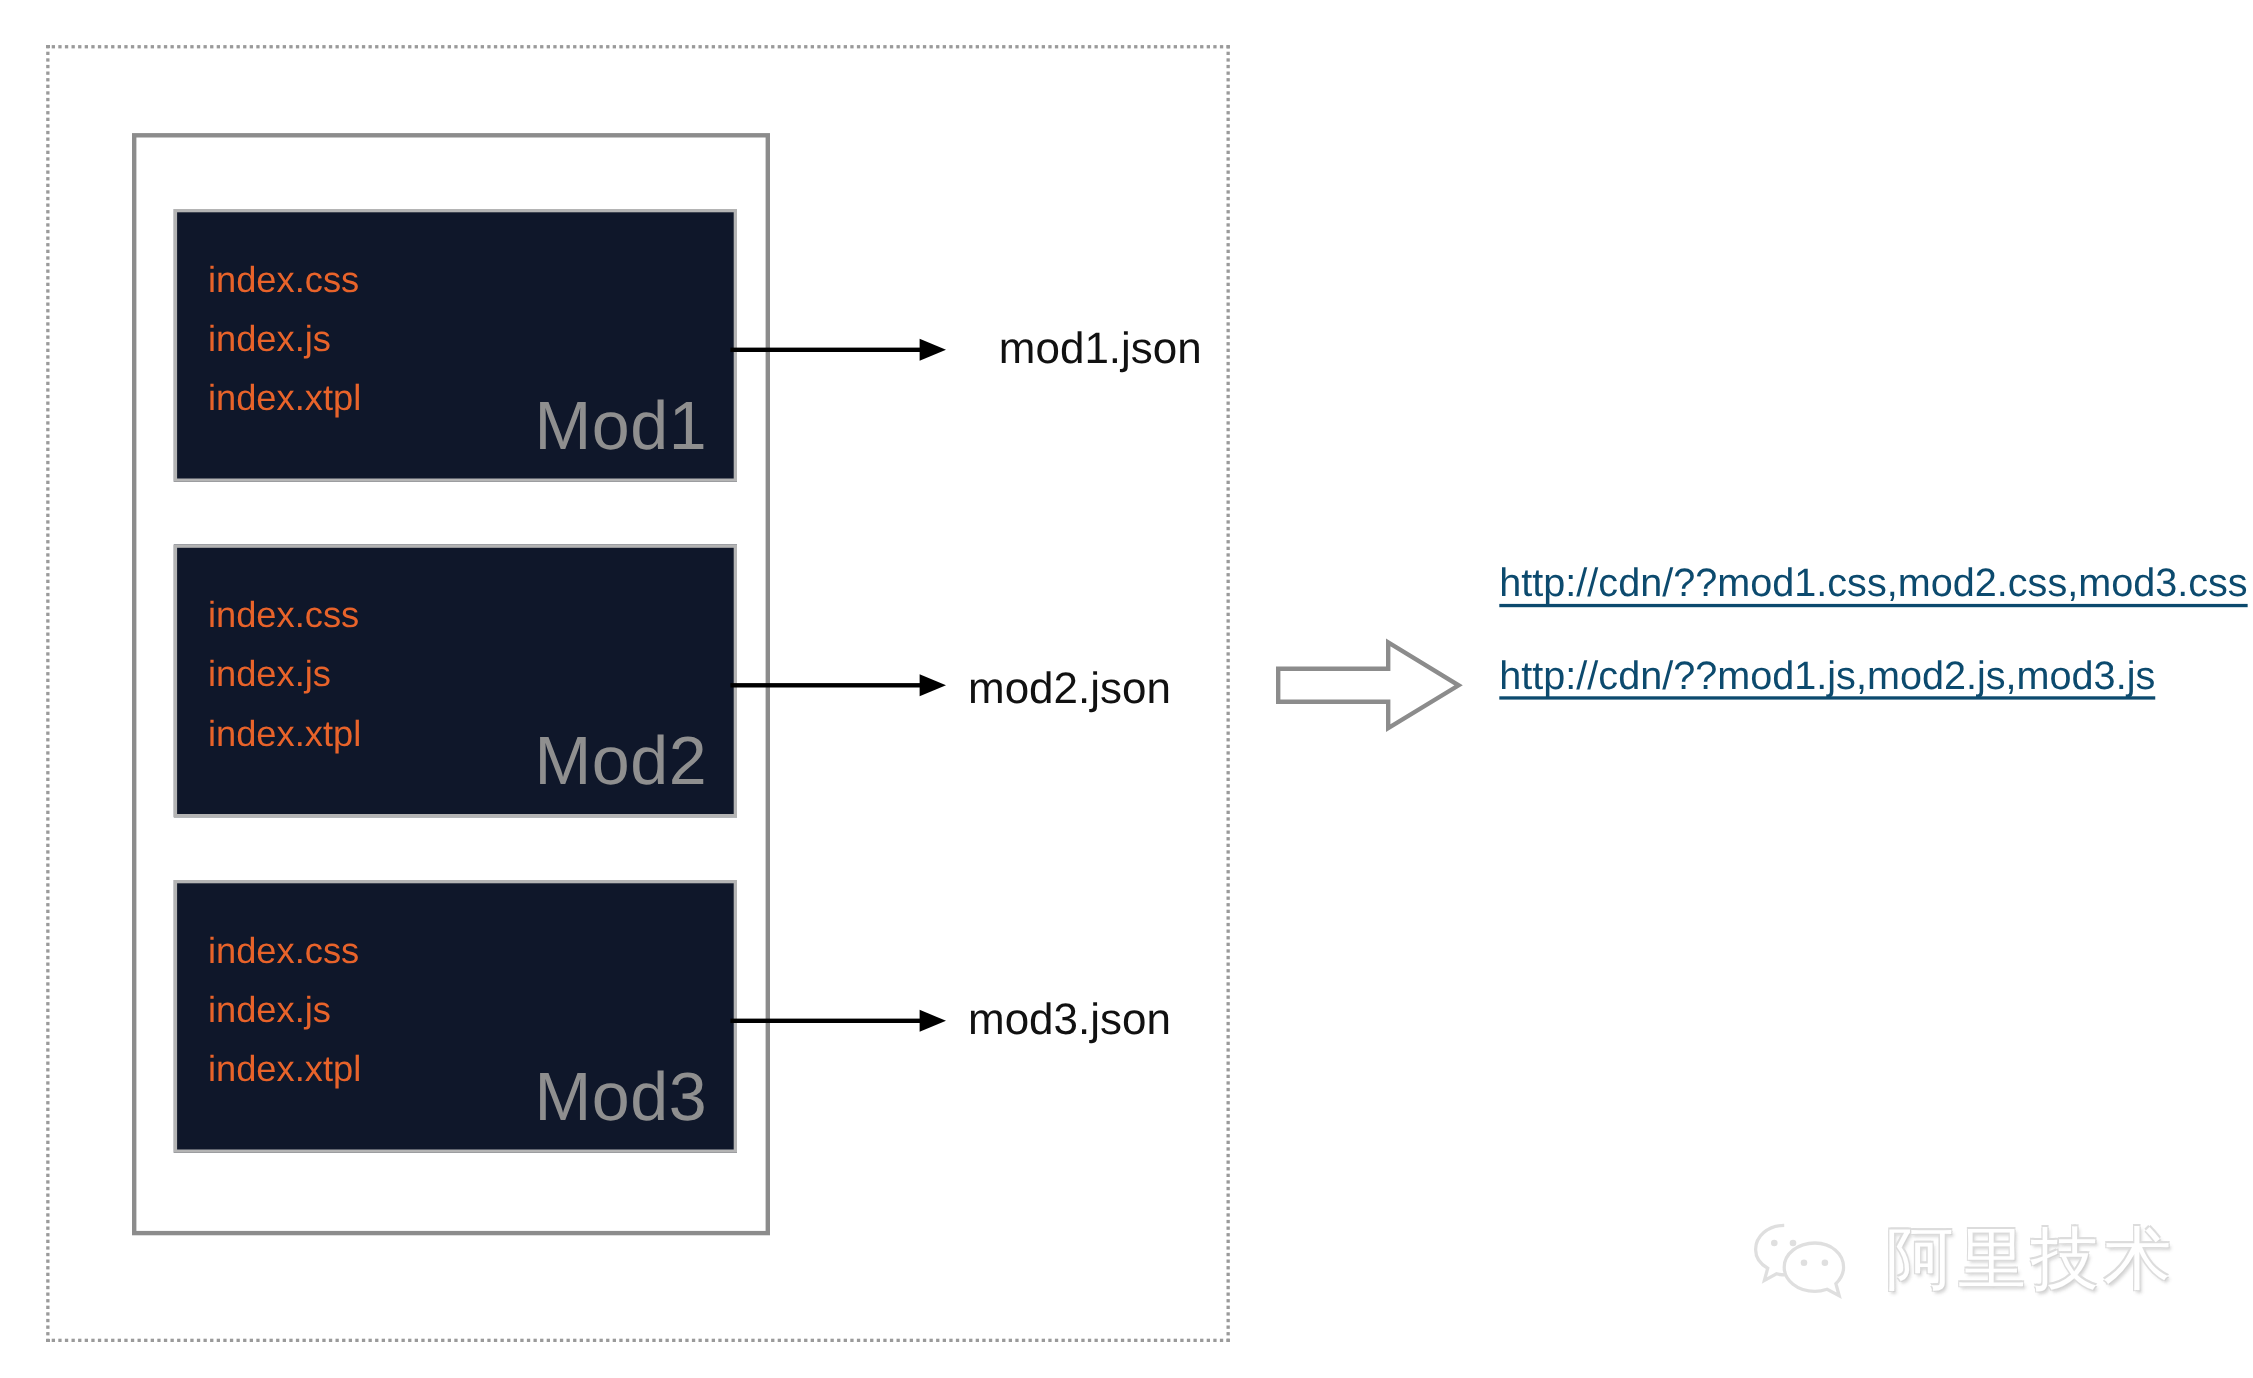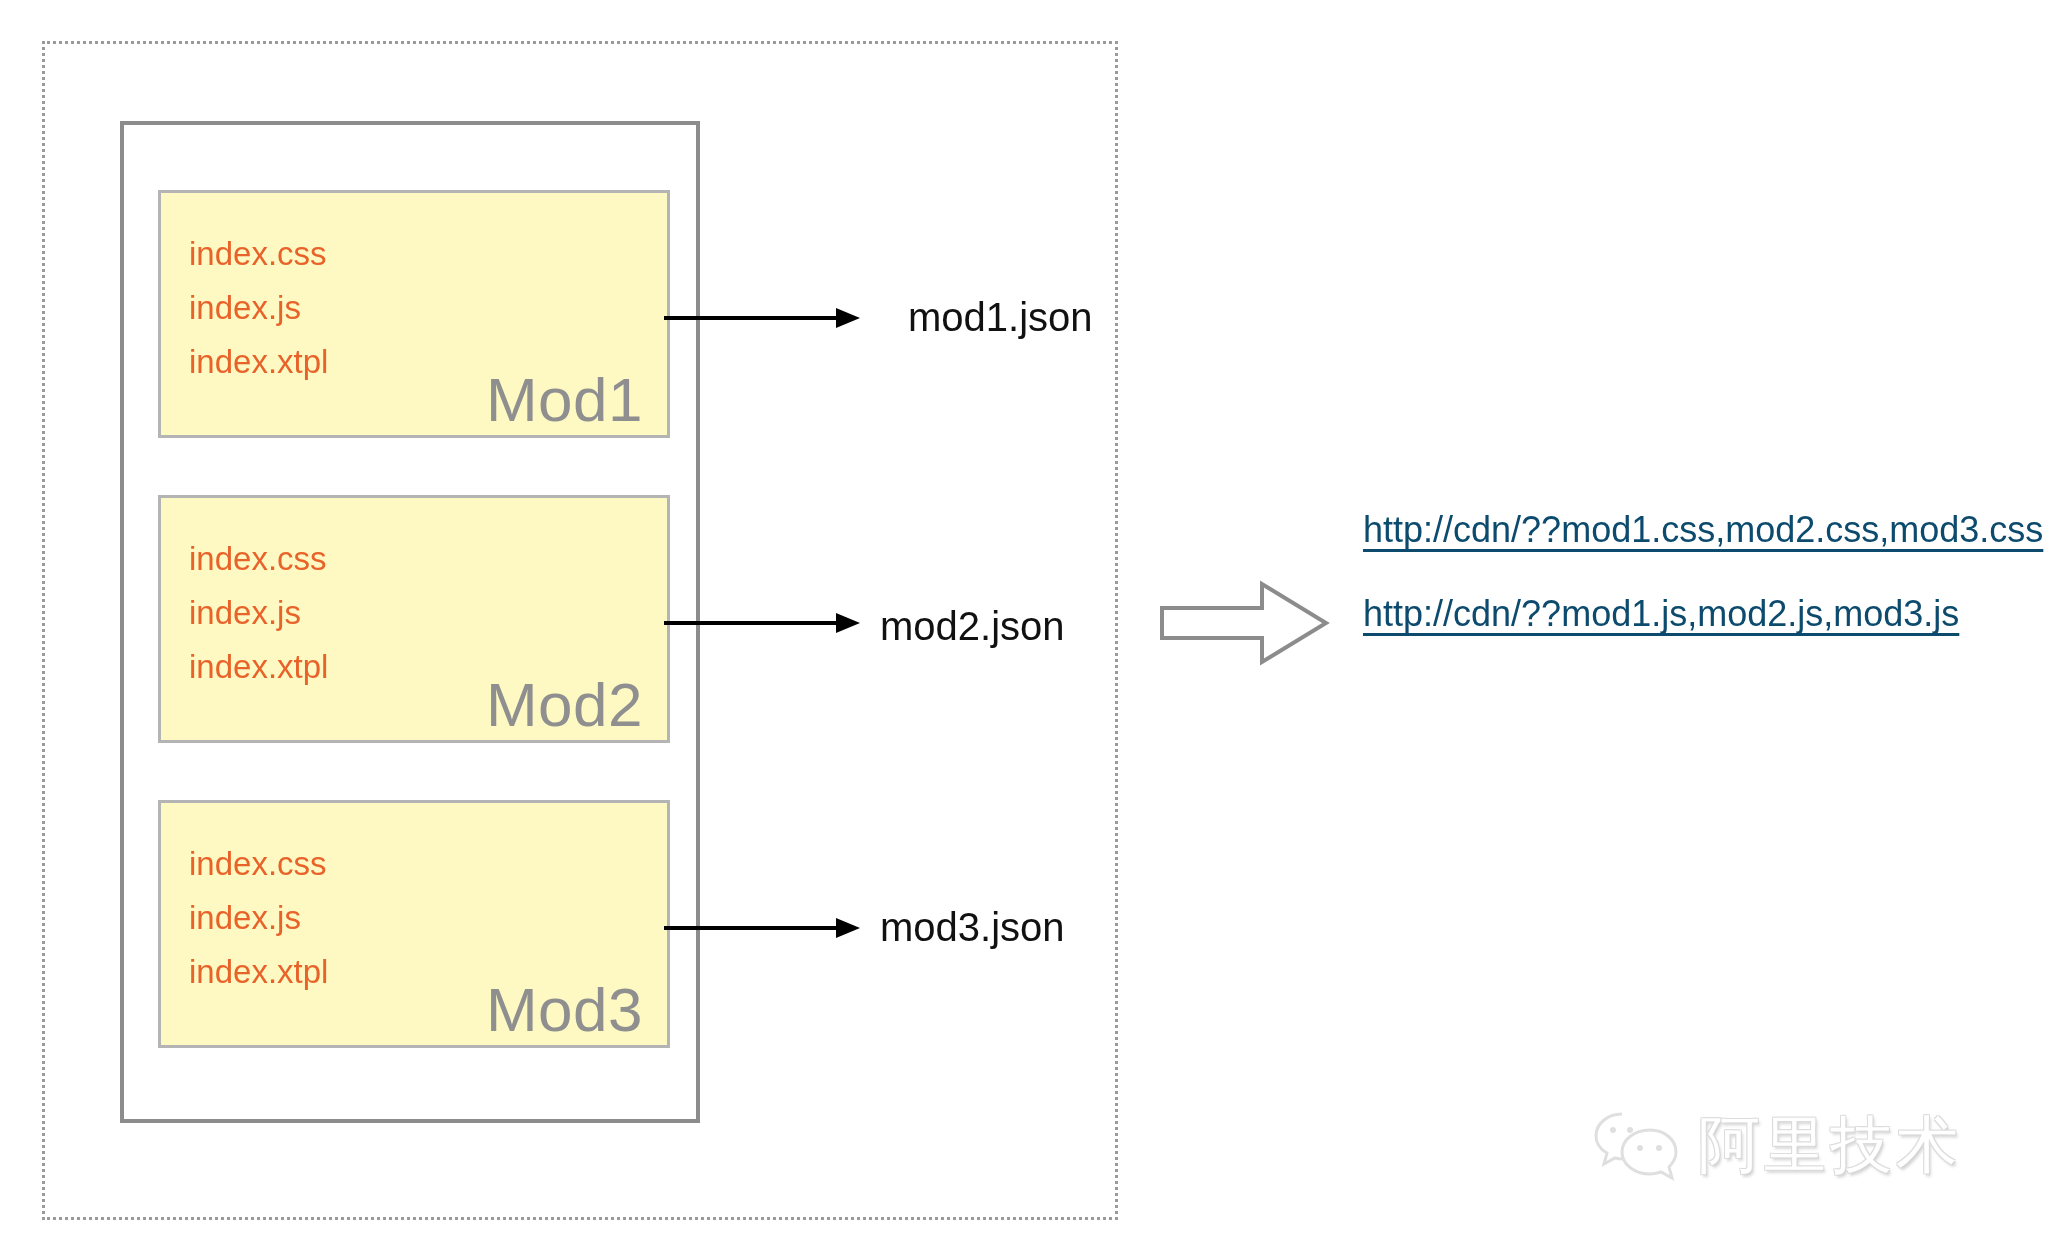--- a/index.html
+++ b/index.html
@@ -41,41 +41,41 @@
   }
 
   
   .mod-box {
     position: absolute;
     left: 158px;
     width: 512px;
     height: 248px;
     border: 3px solid #b4b4b4;
     box-sizing: border-box;
-    background: #fef9c3;
+    background: #0f172a;
   }
   .mod-box.m1 { top: 190px; }
   .mod-box.m2 { top: 495px; }
   .mod-box.m3 { top: 800px; }
 
   .file-list {
     position: absolute;
     left: 28px;
     top: 34px;
     color: #e8632a;
     font-size: 33px;
     line-height: 54px;
     white-space: nowrap;
   }
   .file-item { display: block; }
 
   .mod-label {
     position: absolute;
     right: 24px;
-    bottom: 4px;
+    bottom: 16px;
     color: #8f8f8f;
     font-size: 62px;
     line-height: 1;
     letter-spacing: 0.5px;
     white-space: nowrap;
     margin-left: 19px;
   }
 
   
   .thin-arrow {
@@ -147,21 +147,21 @@
   }
   .out-line:last-child { margin-bottom: 0; }
 
   
   .watermark {
     position: absolute;
     left: 1592px;
     top: 1108px;
     display: flex;
     align-items: center;
-    gap: 20px;
+    gap: 36px;
     opacity: 0.9;
   }
   .wm-logo { width: 86px; height: 74px; display: block; }
   .wm-text {
     font-size: 62px;
     line-height: 1;
     color: #ffffff;
     letter-spacing: 4px;
     white-space: nowrap;
     text-shadow:

